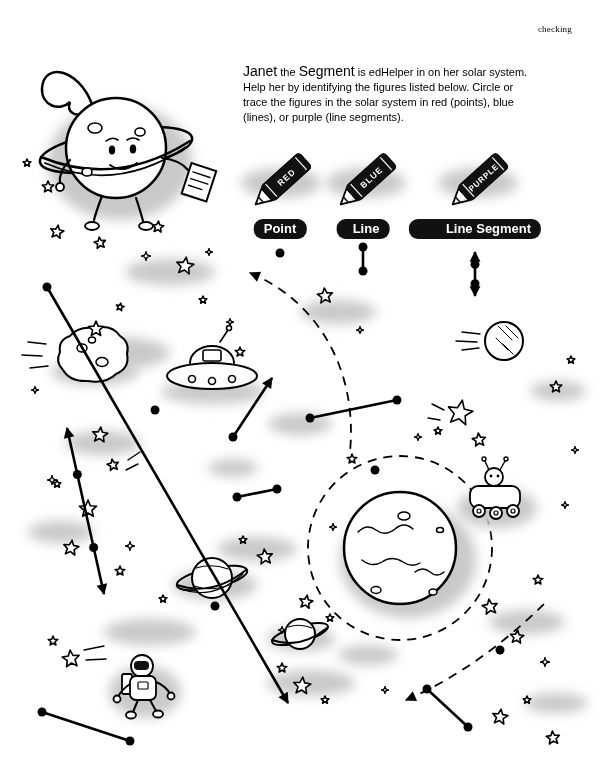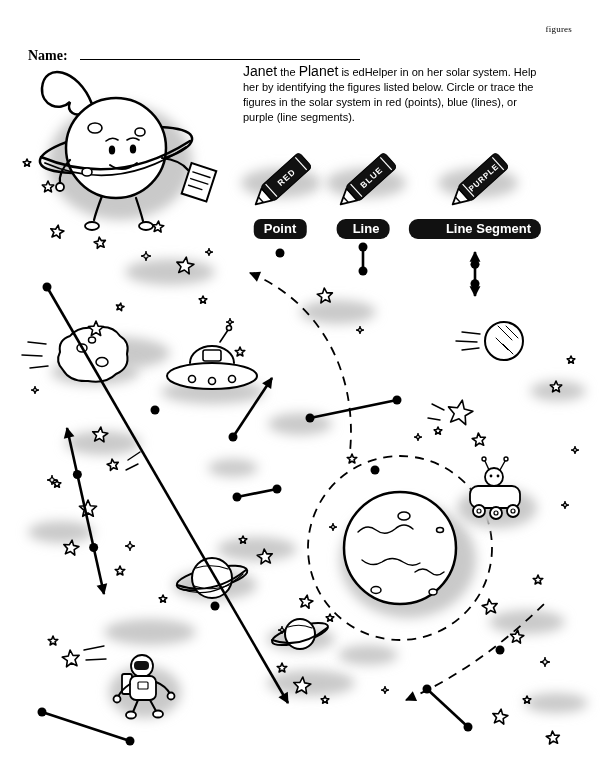--- a/index.html
+++ b/index.html
@@ -8,21 +8,21 @@
   .brand{position:absolute;top:24px;right:28px;font-family:"Liberation Serif",serif;
          font-size:9px;letter-spacing:.2px;}
   .name-row{position:absolute;top:46px;left:28px;width:332px;height:18px;}
   .name-label{font-family:"Liberation Serif",serif;font-weight:bold;font-size:14px;}
   .name-line{position:absolute;left:52px;top:13px;width:280px;border-bottom:1.6px solid #000;height:0;}
   .instructions{position:absolute;left:243px;top:62px;width:296px;font-size:11px;line-height:1.32;}
   .instructions .big{font-size:14px;}
   .pill{position:absolute;top:219px;transform:translateX(-50%);background:#111;color:#fff;
         font-weight:bold;font-size:13px;line-height:1;padding:3px 10px 4px;border-radius:9px;
         white-space:nowrap;}
-  .pill.p1{left:280px;border-radius:7px;} .pill.p2{left:363px;padding-left:16px;} .pill.p3{left:475px;padding-left:37px;}
+  .pill.p1{left:280px;} .pill.p2{left:363px;padding-left:16px;} .pill.p3{left:475px;padding-left:37px;}
   svg.scene{position:absolute;left:0;top:0;}
 </style>
 </head>
 <body>
 
 <div class="page">
 
   <svg class="scene" width="600" height="776" viewBox="0 0 600 776">
     <defs>
       <filter id="soft" x="-80%" y="-80%" width="260%" height="260%">
@@ -303,26 +303,22 @@
         <circle cx="77.36" cy="474.48" r="4.5" fill="#000"></circle>
         <circle cx="93.64" cy="547.52" r="4.5" fill="#000"></circle>
         <circle cx="280" cy="253" r="4.5" fill="#000"></circle>
         <circle cx="155" cy="410" r="4.5" fill="#000"></circle>
         <circle cx="215" cy="606" r="4.5" fill="#000"></circle>
         <circle cx="375" cy="470" r="4.5" fill="#000"></circle>
         <circle cx="500" cy="650" r="4.5" fill="#000"></circle>
       </g>
   </svg>
 
-  <div class="brand">figures</div>
-
-  <div class="name-row">
-    <span class="name-label">Name:</span>
-    <span class="name-line"></span>
-  </div>
-
-  <div class="instructions"><span class="big">Janet</span><span> the </span><span class="big">Planet</span><span> is edHelper in on her solar system. Help her by identifying the figures listed below. Circle or trace the figures in the solar system in red (points), blue (lines), or purple (line segments).</span></div>
+  <div class="brand">checking</div>
+
+
+  <div class="instructions"><span class="big">Janet</span><span> the </span><span class="big">Segment</span><span> is edHelper in on her solar system. Help her by identifying the figures listed below. Circle or trace the figures in the solar system in red (points), blue (lines), or purple (line segments).</span></div>
 
   <div class="pill p1">Point</div>
   <div class="pill p2">Line</div>
   <div class="pill p3">Line Segment</div>
 
 </div>
 
 </body></html>

